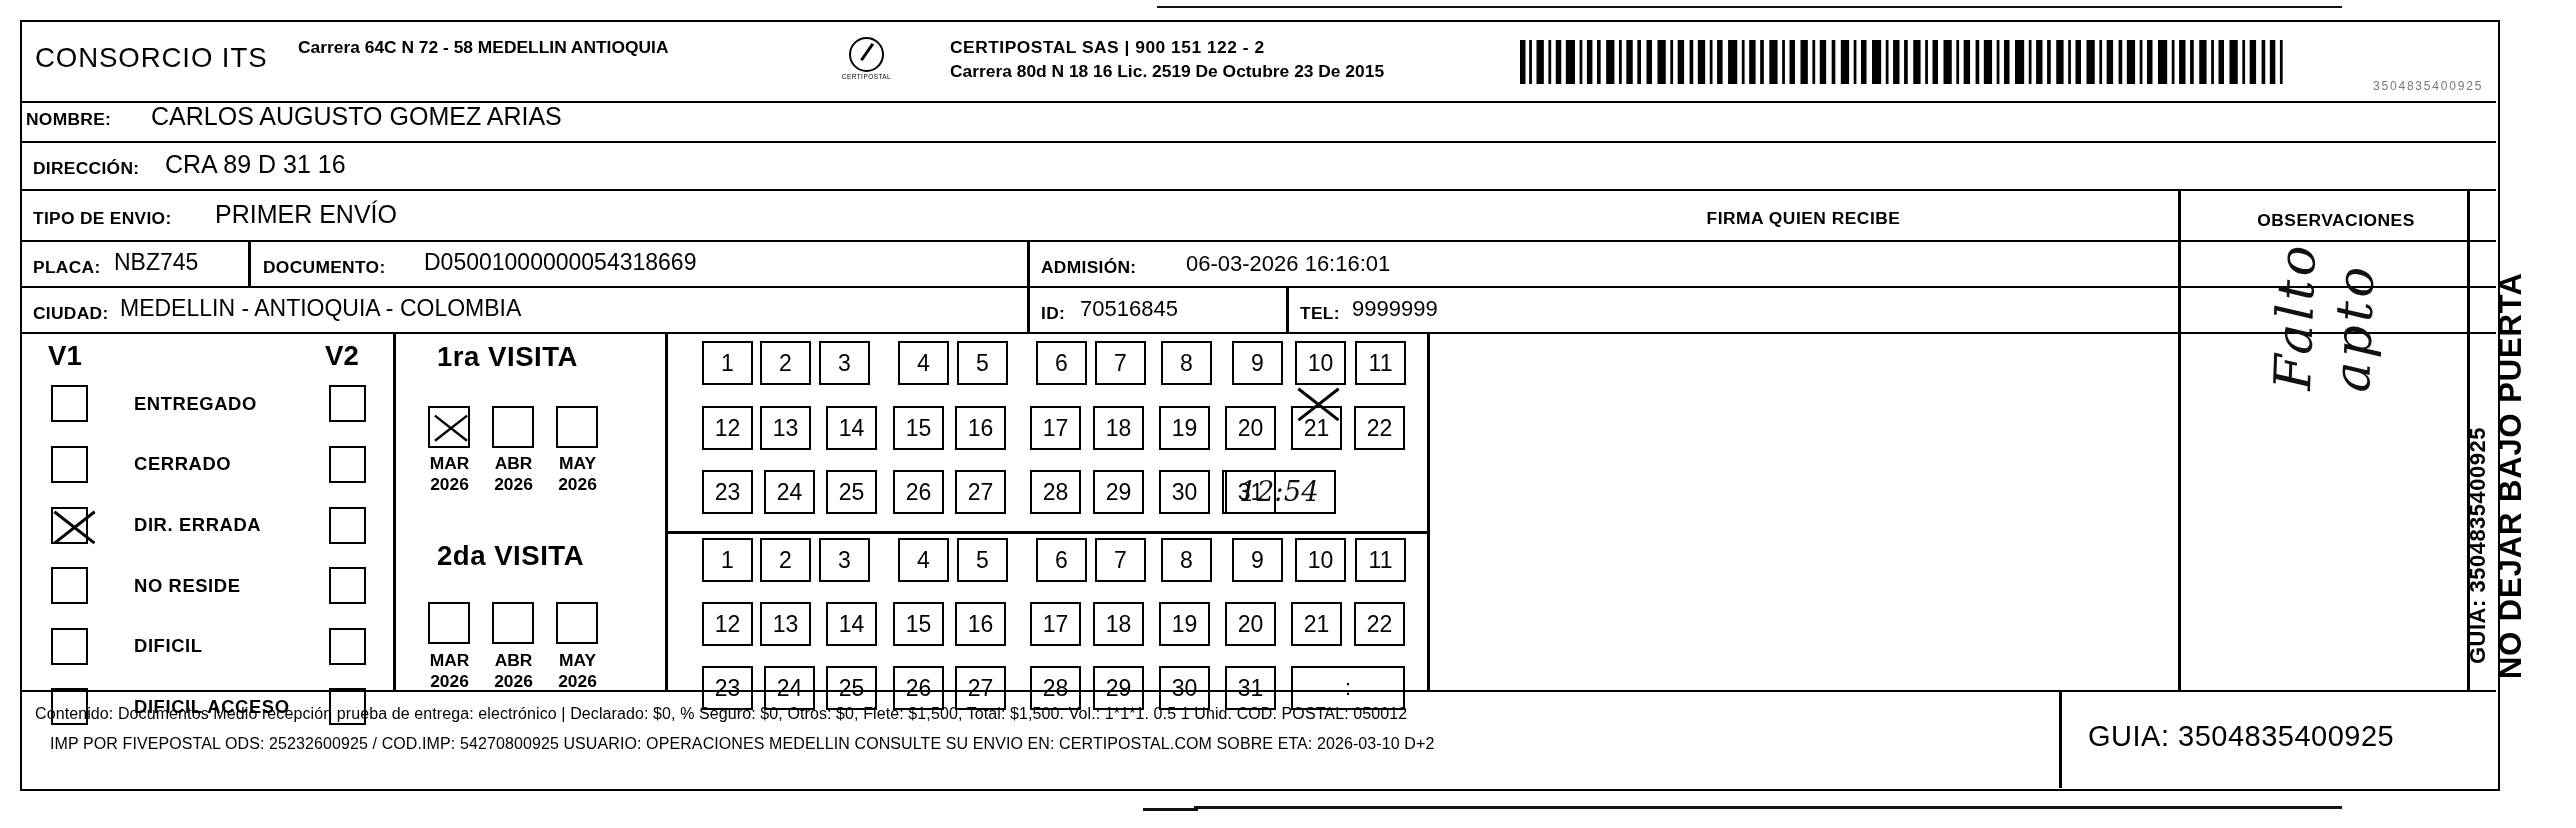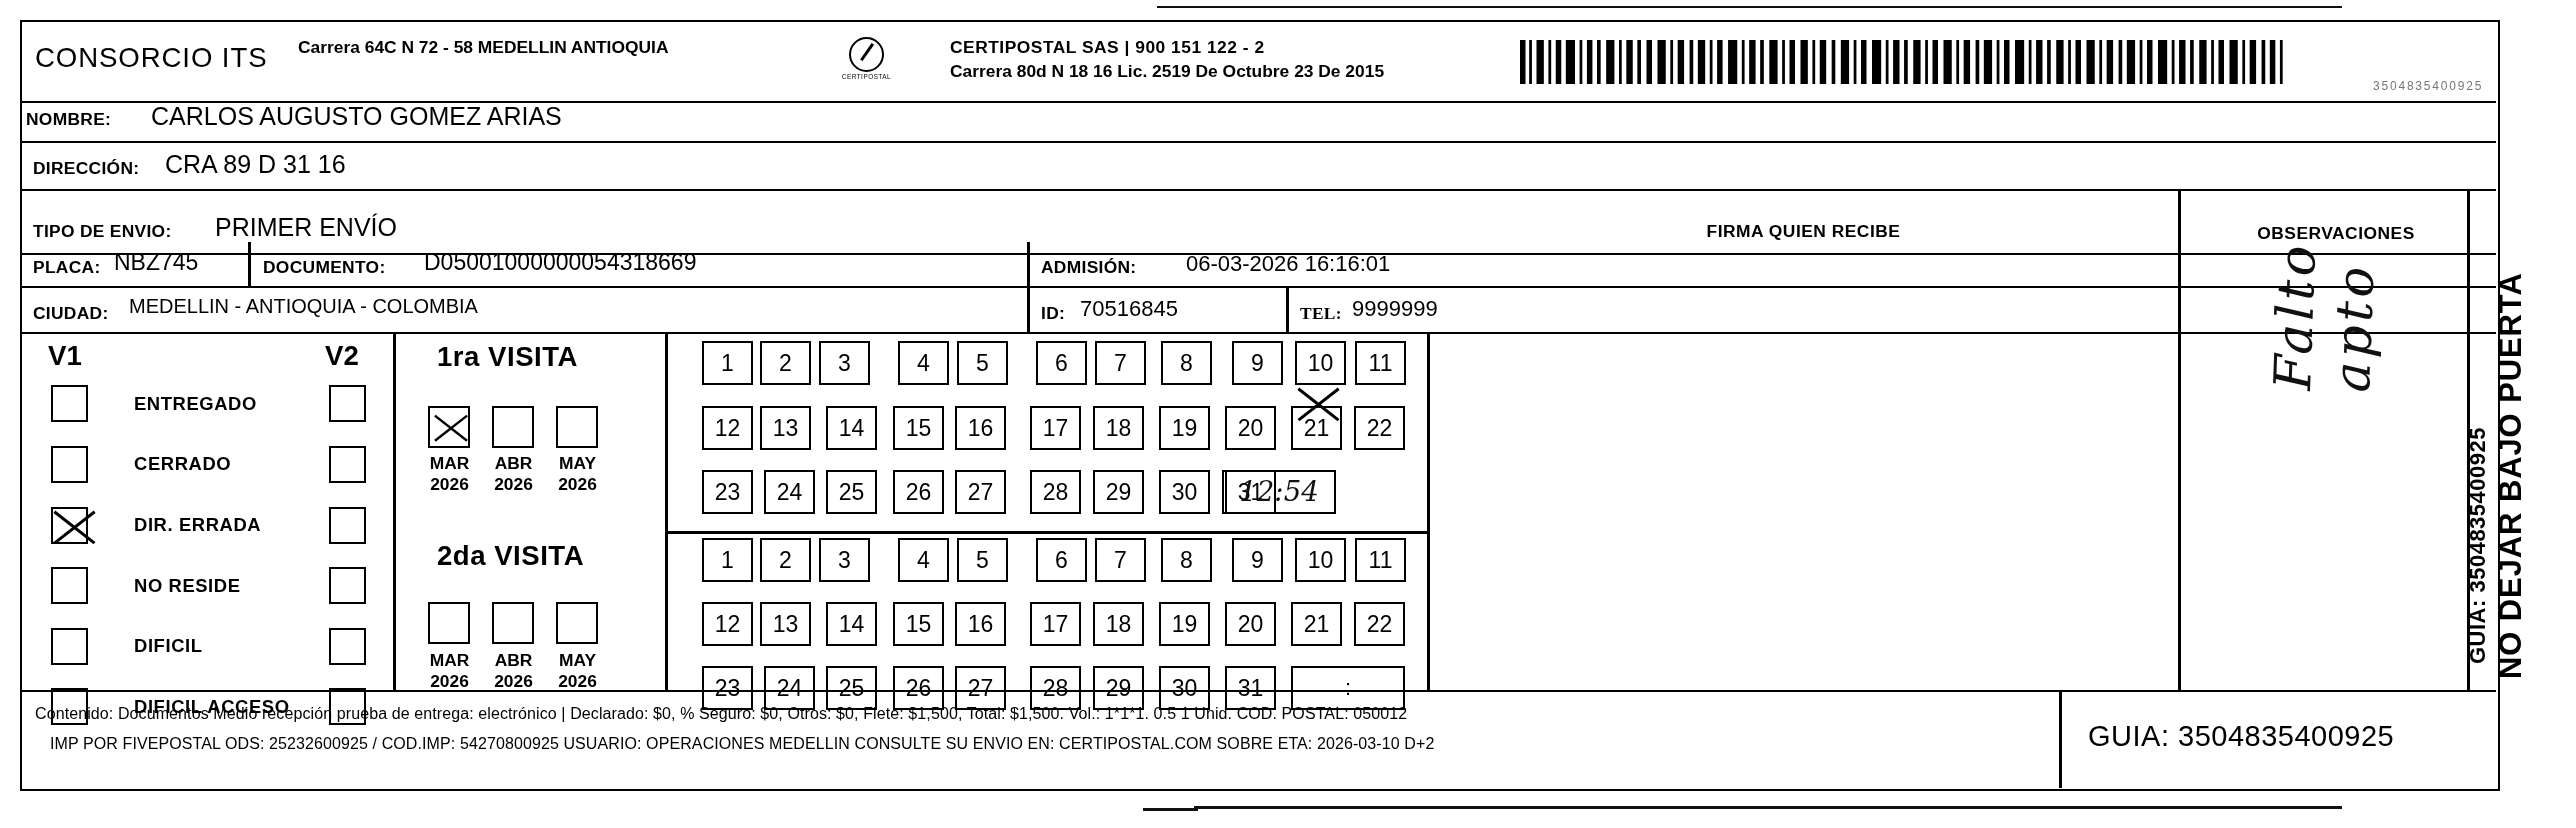--- a/index.html
+++ b/index.html
@@ -368,44 +368,44 @@
     <div class="row" style="top:73px; height:48px;">
       <div class="cellpad lbl" style="left:4px; top:13.8px;">NOMBRE:</div>
       <div class="cellpad val" style="left:129px; top:7.3px;">CARLOS AUGUSTO GOMEZ ARIAS</div>
     </div>
 
     <div class="row" style="top:121px; height:48px;">
       <div class="cellpad lbl" style="left:11px; top:14.7px;">DIRECCIÓN:</div>
       <div class="cellpad val" style="left:143px; top:7.3px;">CRA 89 D 31 16</div>
     </div>
 
-    <div class="row" style="top:169px; height:51px;margin-top:13px;">
+    <div class="row" style="top:169px; height:51px;">
       <div class="cellpad lbl" style="left:11px; top:16.5px;">TIPO DE ENVIO:</div>
       <div class="cellpad val" style="left:193px; top:9.2px;">PRIMER ENVÍO</div>
       <div class="col-head" style="left:1405px; top:16.5px; width:753px;">FIRMA QUIEN RECIBE</div>
       <div class="col-head" style="left:2167px; top:19px; width:294px;">OBSERVACIONES</div>
     </div>
 
     <div class="row" style="top:220px; height:46px;">
       <div class="cellpad lbl" style="left:11px; top:14.7px;">PLACA:</div>
       <div class="cellpad" style="left:92px; top:7.3px; font-size:23px;">NBZ745</div>
       <div class="cellpad lbl" style="left:241px; top:14.7px;">DOCUMENTO:</div>
       <div class="cellpad" style="left:402px; top:7.3px; font-size:23px;">D05001000000054318669</div>
       <div class="cellpad lbl" style="left:1019px; top:14.7px;">ADMISIÓN:</div>
       <div class="cellpad" style="left:1164px; top:9.2px; font-size:22px;">06-03-2026 16:16:01</div>
       <div class="vline" style="left:226px; top:0; height:46px;"></div>
       <div class="vline" style="left:1005px; top:0; height:46px;"></div>
     </div>
 
     <div class="row" style="top:266px; height:46px;">
       <div class="cellpad lbl" style="left:11px; top:14.7px;">CIUDAD:</div>
-      <div class="cellpad" style="left:107px; top:7.3px; font-size:20px;">MEDELLIN - ANTIOQUIA - COLOMBIA</div>
+      <div class="cellpad" style="left:98px; top:7.3px; font-size:23px;">MEDELLIN - ANTIOQUIA - COLOMBIA</div>
       <div class="cellpad lbl" style="left:1019px; top:14.7px;">ID:</div>
       <div class="cellpad" style="left:1058px; top:8.3px; font-size:22px;">70516845</div>
-      <div class="cellpad lbl" style="left:1278px; top:14.7px;font-family:Liberation Serif, serif;">TEL:</div>
+      <div class="cellpad lbl" style="left:1278px; top:14.7px;">TEL:</div>
       <div class="cellpad" style="left:1330px; top:8.3px; font-size:22px;">9999999</div>
       <div class="vline" style="left:1005px; top:0; height:46px;"></div>
       <div class="vline" style="left:1264px; top:0; height:46px;"></div>
     </div>
 
     <div class="row" style="top:312px; height:358px; border-bottom:2.8px solid #000;">
 
       <div class="vline" style="left:371px; top:0; height:358px;"></div>
       <div class="vline" style="left:643px; top:0; height:358px;"></div>
       <div class="vline" style="left:1405px; top:0; height:358px;"></div>

